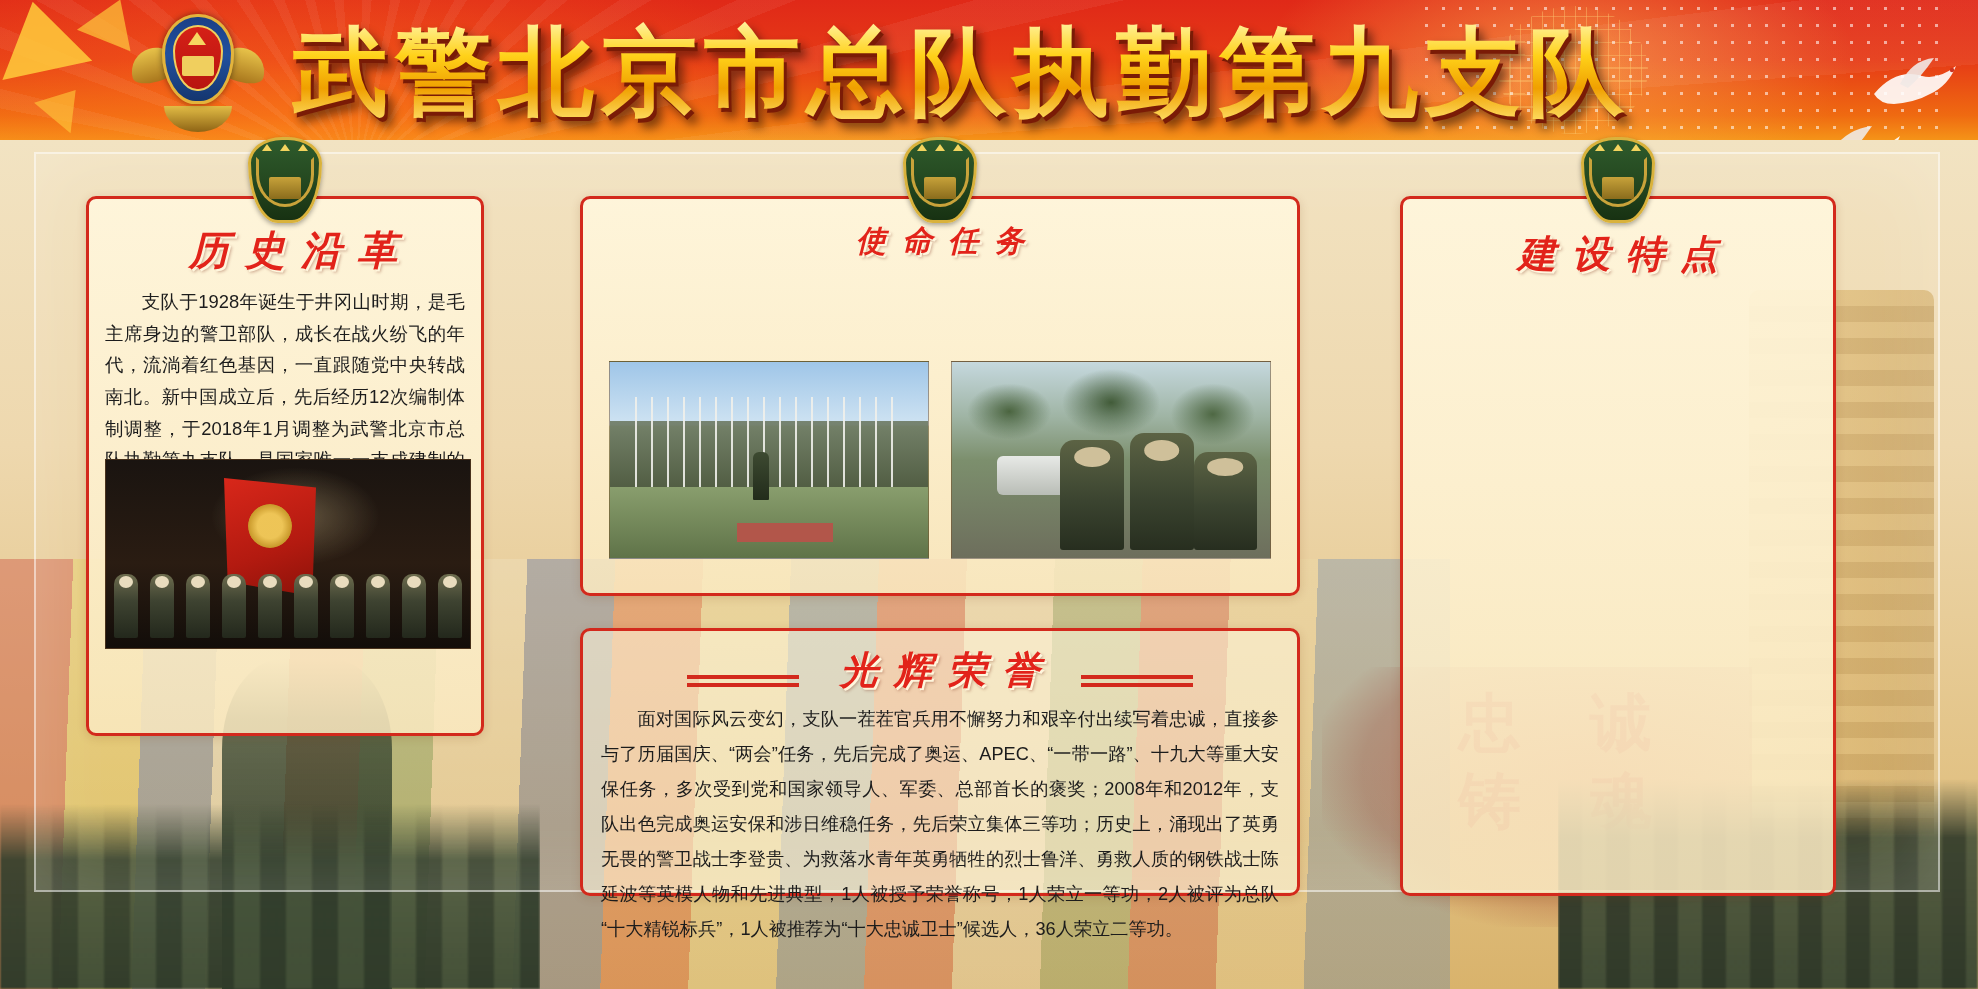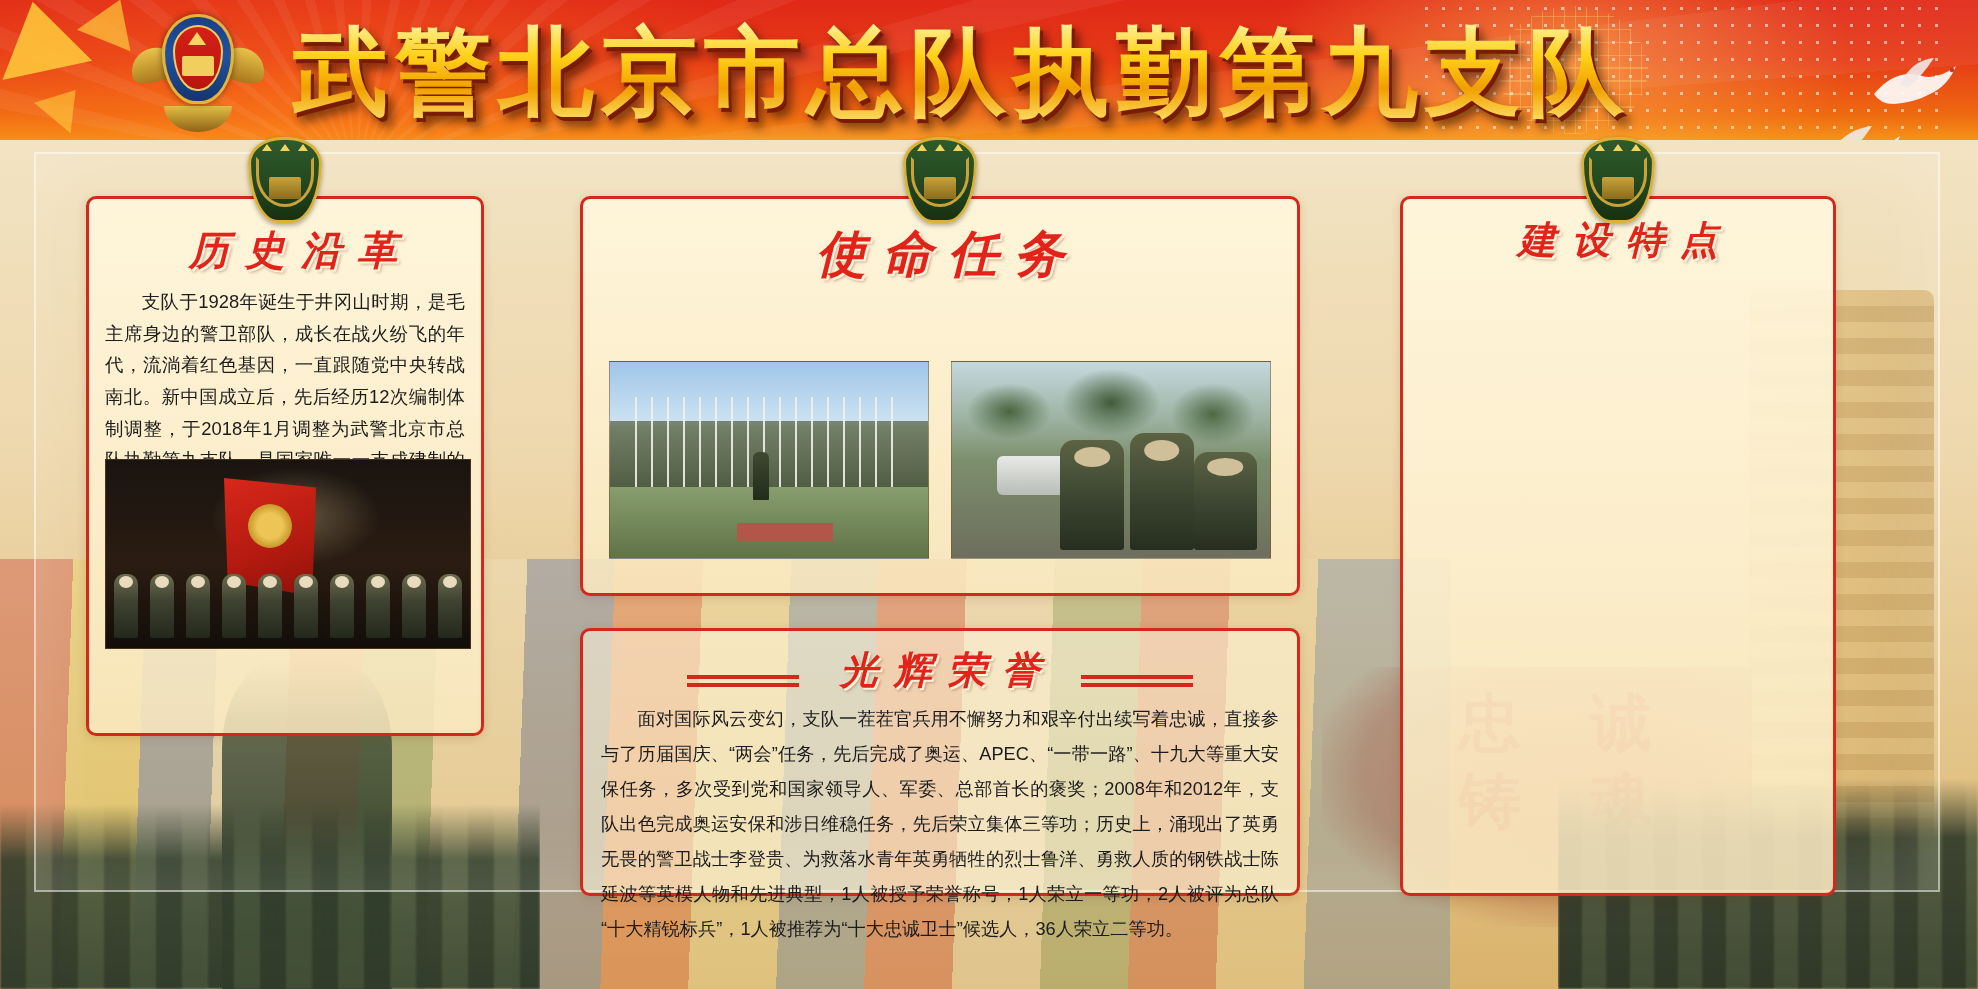--- a/index.html
+++ b/index.html
@@ -316,21 +316,21 @@
   }
   #photo-ceremony .row span::before {
     content: ""; display: block; width: 14px; height: 12px; margin: 2px auto 0;
     background: #e9dcbe; border-radius: 50%;
   }
 
   
   #panel-mission {
     left: 580px; top: 196px; width: 720px; height: 400px;
   }
-  #panel-mission .panel-title { font-size: 50px; margin-top: 22px; padding-left: 16px; }
+  #panel-mission .panel-title { font-size: 30px; margin-top: 22px; padding-left: 16px; }
   #panel-mission .panel-body { font-size: 18.4px; padding: 10px 22px 0 22px; }
   .mission-photos {
     position: absolute; left: 26px; right: 26px; top: 162px;
     display: flex; gap: 22px;
   }
   .mission-photos .photo { flex: 1; height: 198px; }
   #photo-embassy {
     background:
       linear-gradient(180deg, #9fc6e8 0%, #cfe3f2 32%, #b9c9a8 33%, #8ba06f 62%, #5f7348 100%);
   }
@@ -395,21 +395,21 @@
     border-bottom: 4px solid #d3291c;
     height: 12px;
   }
   .title-rule.l { left: 104px; }
   .title-rule.r { right: 104px; }
 
   
   #panel-features {
     left: 1400px; top: 196px; width: 436px; height: 700px;
   }
-  #panel-features .panel-title { font-size: 38px; margin-top: 16px; padding-left: 16px; }
+  #panel-features .panel-title { font-size: 38px; margin-top: 30px; padding-left: 16px; }
   #panel-features .panel-body { font-size: 18.4px; padding: 8px 20px 0 20px; }
   #panel-features .panel-body b { font-weight: 700; }
   #panel-features .para { margin-bottom: 2px; }
 
   .sr { position: absolute; width: 1px; height: 1px; overflow: hidden; clip: rect(0 0 0 0); }
 </style>
 </head>
 <body>
 
 <div class="board">

